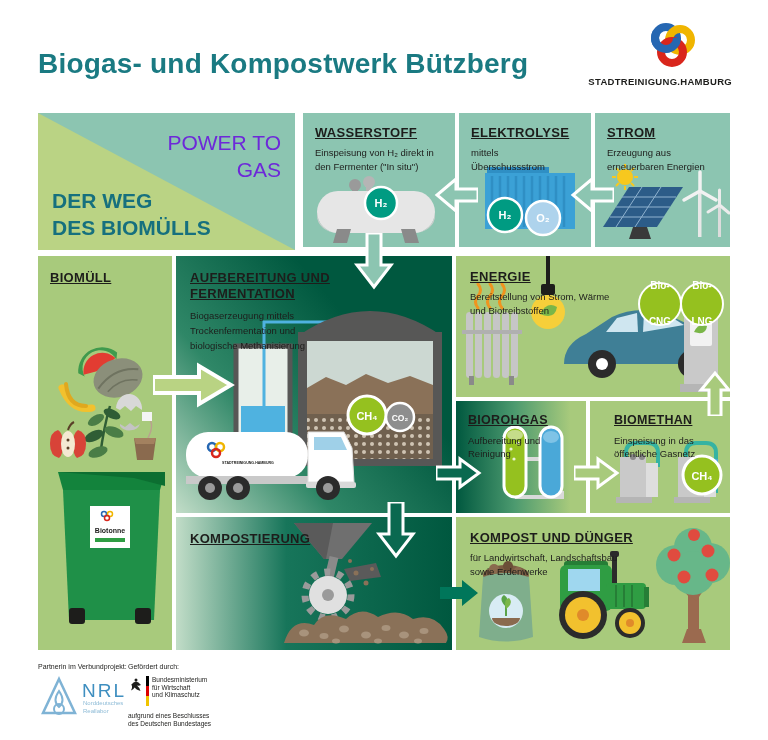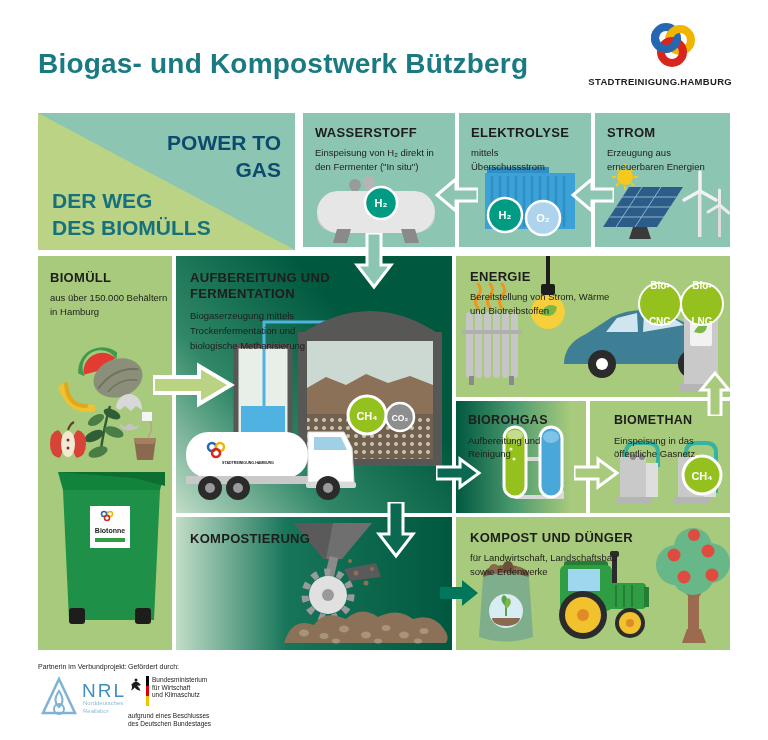--- a/index.html
+++ b/index.html
@@ -1,34 +1,34 @@
 <!DOCTYPE html>
 <html><head>
 <meta charset="utf-8">
 <style>
   html,body{margin:0;padding:0;background:#fff;}
   #stage{position:relative;width:768px;height:740px;background:#fff;overflow:hidden;
          font-family:"Liberation Sans","DejaVu Sans",sans-serif;color:#1d1d1b;}
   .panel{position:absolute;}
   .pad{position:relative;padding:12px 10px 0 12px;z-index:2;}
-  .ptitle{font-weight:700;font-size:13px;letter-spacing:.3px;color:#1d1d1b;line-height:1.25;margin-bottom:5px;white-space:nowrap;}
+  .ptitle{font-weight:700;font-size:13px;letter-spacing:.3px;color:#1d1d1b;line-height:1.25;margin-bottom:5px;white-space:nowrap;text-decoration:underline;}
   .pdesc{font-size:9.5px;line-height:1.45;color:#1d1d1b;white-space:nowrap;}
   .illus{position:absolute;z-index:1;}
   .arrow{position:absolute;z-index:5;}
   svg text{font-family:"Liberation Sans","DejaVu Sans",sans-serif;}
 
   
   .title{position:absolute;left:38px;top:48px;font-size:28px;font-weight:700;color:#1a7a82;letter-spacing:.2px;}
   .brand-text{position:absolute;left:560px;top:76px;width:172px;text-align:right;font-size:9.5px;font-weight:700;color:#1d1d1b;letter-spacing:.3px;}
 
   
   .intro{background:#8cc5b1;overflow:hidden;}
   .intro-tri{position:absolute;left:0;top:0;width:100%;height:100%;background:#bad384;
              clip-path:polygon(0 0,100% 100%,0 100%);}
-  .intro-top{position:absolute;right:14px;top:16px;text-align:right;font-size:21px;font-weight:700;color:#0c4a6e;line-height:1.3;z-index:2;}
+  .intro-top{position:absolute;right:14px;top:16px;text-align:right;font-size:21px;font-weight:400;color:#6d28d9;line-height:1.3;z-index:2;}
   .intro-bottom{position:absolute;left:14px;top:74px;font-size:21px;font-weight:700;color:#16707e;line-height:1.3;z-index:2;}
 
   .p-teal{background:#8cc5b1;}
   .p-green{background:#a8ca7c;}
   .p-aufb{background:linear-gradient(50deg,#c2ddc8 0%,#2f8767 32%,#00583f 68%);}
   .p-bior{background:linear-gradient(90deg,#00583f 0%,#4c9a6f 45%,#a8ca7c 88%);}
   .p-komp{background:linear-gradient(90deg,#c2ddc8 0%,#17755a 40%,#00583f 100%);}
 
   .badge{position:absolute;width:40px;height:40px;border-radius:50%;background:#95c11f;border:2px solid #fff;
          color:#fff;font-weight:700;font-size:10px;display:flex;flex-direction:column;align-items:center;
@@ -167,24 +167,20 @@
           <line x1="124.5" y1="42" x2="134" y2="50"></line>
           <line x1="124.5" y1="42" x2="113" y2="49"></line>
         </g>
       </g>
     </svg>
   </div>
 
   <div class="panel p-green" style="left:38px;top:256px;width:134px;height:394px">
     <div class="pad" style="padding:14px 8px 0 12px">
       <div class="ptitle">BIOMÜLL</div>
-      <div class="pdesc">
-        <span>aus über 150.000 Behältern</span><br>
-        <span>in Hamburg</span>
-      </div>
     </div>
     <svg class="illus" style="left:0;top:0" width="134" height="394" viewBox="0 0 134 394">
       <g transform="translate(55,98) rotate(-28)">
         <path d="M-22,10 A24,24 0 0 1 22,10 L18,16 A18,18 0 0 0 -18,16 Z" fill="#3f9a4d"></path>
         <path d="M-18,14 A19,19 0 0 1 18,14 L0,18 Z" fill="#e23c32"></path>
       </g>
       <g transform="translate(80,122) rotate(-18)">
         <ellipse cx="0" cy="0" rx="25" ry="19" fill="#8b8f7a"></ellipse>
         <path d="M-22,4 Q0,-12 22,-2" stroke="#6f7360" stroke-width="2" fill="none"></path>
         <path d="M-14,10 Q2,0 18,8" stroke="#6f7360" stroke-width="1.5" fill="none"></path>

